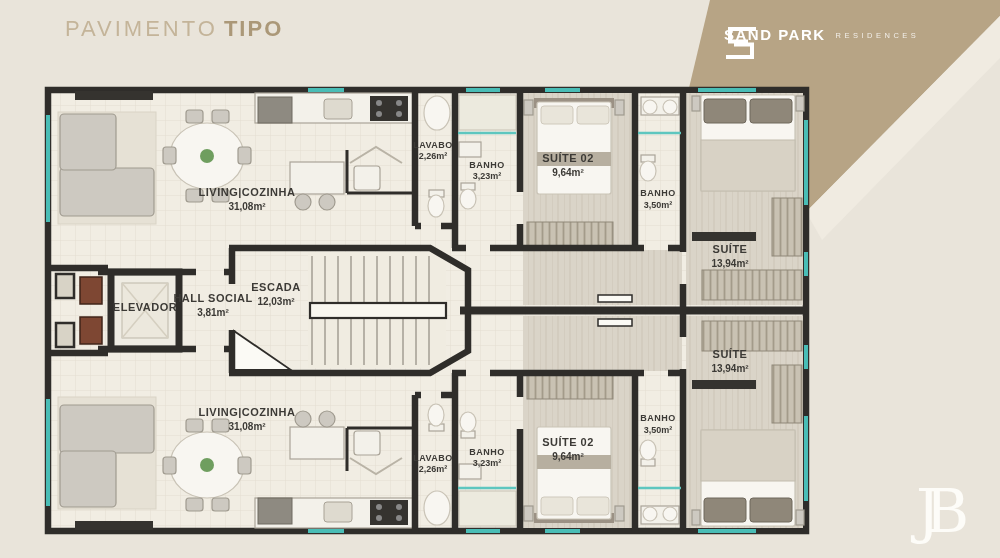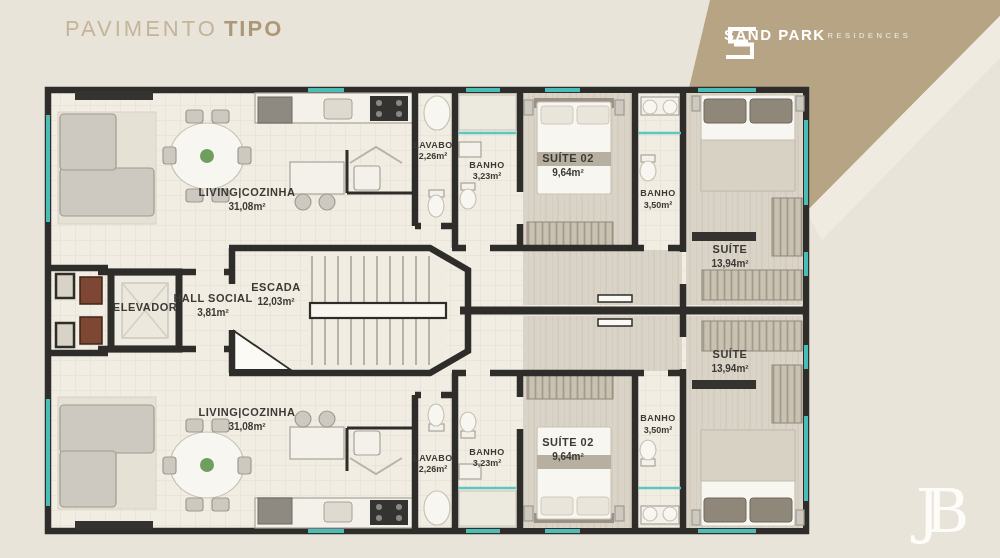--- a/index.html
+++ b/index.html
@@ -7,21 +7,21 @@
          font-family:"Liberation Sans",sans-serif;}
   .stage svg{position:absolute;left:0;top:0;}
   
   .title{position:absolute;left:65px;top:16px;font-size:22px;letter-spacing:3px;
          color:#c4b499;white-space:nowrap;}
   .title .t2{font-weight:bold;color:#ab9878;margin-left:6px;letter-spacing:2px;}
   .brand{position:absolute;left:724px;top:26px;display:flex;align-items:center;gap:13px;color:#fff;}
   .brand .glyph{width:34px;height:34px;}
   .brand .bname{font-size:15px;font-weight:bold;letter-spacing:1.5px;line-height:1;}
   .brand .bsub{display:inline-block;font-size:7.5px;letter-spacing:3.5px;color:rgba(255,255,255,.82);
-               margin-left:2px;vertical-align:2px;}
+               margin-left:10px;vertical-align:2px;}
   .monogram{position:absolute;left:916px;top:476px;font-family:"DejaVu Serif",serif;
             font-size:60px;color:#fdfcf8;font-weight:400;}
   .monogram .b{margin-left:-15px;}
   
   .wall{stroke:#2f2d2a;stroke-width:6.5;fill:none;stroke-linecap:butt;}
   .wall-thick{stroke:#2f2d2a;stroke-width:8;fill:none;}
   .wall-thin{stroke:#2f2d2a;stroke-width:3;fill:none;}
   .win{stroke:#49bdb6;stroke-width:4;fill:none;}
   .winThin{stroke:#5ec6bf;stroke-width:2.5;fill:none;}
   .furn{fill:#cdc9c1;stroke:#a09b90;stroke-width:1.2;}

